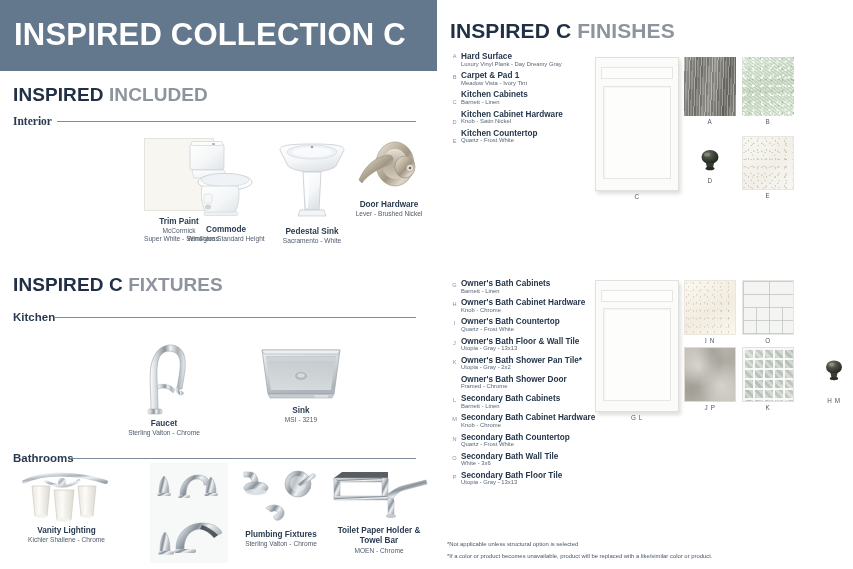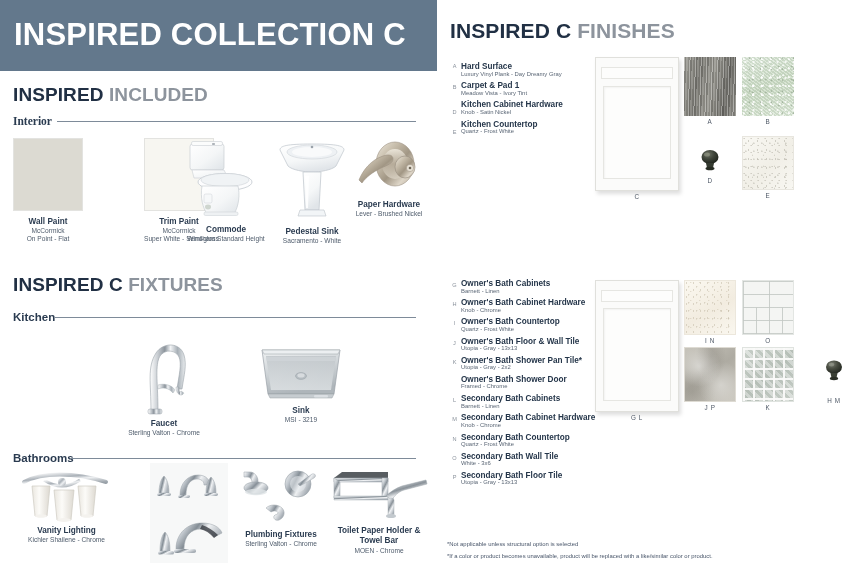--- a/index.html
+++ b/index.html
@@ -188,26 +188,20 @@
     </div>
 
     <div class="sec-head" style="left:13px; top:84px;">
       <span class="dk">INSPIRED</span>
       <span class="lt">INCLUDED</span>
     </div>
 
     <div class="sub-head" style="left:13px; top:115px;font-family:Liberation Serif, serif;">Interior</div>
     <div class="rule" style="left:57px; top:121px; width:359px;"></div>
 
-    <div class="tile" style="left:13px; top:138px; width:70px;">
-      <div class="swatch-box" style="width:70px; height:73px; background:#dcdad2;"></div>
-      <div class="cap1" style="margin-top:6px;">Wall Paint</div>
-      <div class="cap2">McCormick</div>
-      <div class="cap2">On Point - Flat</div>
-    </div>
 
     <div class="tile" style="left:96px; top:138px; width:70px;margin-left:48px;">
       <div class="swatch-box" style="width:70px; height:73px; background:#f7f6f1;"></div>
       <div class="cap1" style="margin-top:6px;">Trim Paint</div>
       <div class="cap2">McCormick</div>
       <div class="cap2">Super White - Semi-gloss</div>
     </div>
 
     <div class="tile" style="left:272px; top:136px; width:80px;">
       <div style="position:relative; width:80px; height:86px;">
@@ -276,21 +270,21 @@
             </linearGradient>
           </defs>
           <ellipse cx="52" cy="28" rx="19" ry="22" fill="url(#nk)" stroke="#9c9182" stroke-width="0.6"></ellipse>
           <ellipse cx="52" cy="28" rx="13" ry="15" fill="url(#nk2)" opacity="0.85"></ellipse>
           <ellipse cx="62" cy="31" rx="10" ry="11" fill="url(#nk)" stroke="#968c7d" stroke-width="0.6"></ellipse>
           <circle cx="67" cy="32" r="3.6" fill="#e7e1d5" stroke="#9c9182" stroke-width="0.5"></circle>
           <circle cx="67" cy="32" r="1.3" fill="#6f6759"></circle>
           <path d="M16 44 C20 34, 28 24, 40 20 C46 18, 50 19, 50 23 C50 27, 45 29, 38 32 C30 36, 23 41, 19 47 Z" fill="url(#nk)" stroke="#9c9182" stroke-width="0.6"></path>
         </svg>
       </div>
-      <div class="cap1" style="margin-top:4px;">Paper Hardware</div>
+      <div class="cap1" style="margin-top:4px;">Door Hardware</div>
       <div class="cap2">Lever - Brushed Nickel</div>
     </div>
 
     <div class="sec-head" style="left:13px; top:274px;">
       <span class="dk">INSPIRED C</span>
       <span class="lt">FIXTURES</span>
     </div>
 
     <div class="sub-head" style="left:13px; top:311px;">Kitchen</div>
     <div class="rule" style="left:55px; top:317px; width:361px;"></div>
@@ -463,30 +457,35 @@
     </div>
   </div>
 
   <div id="right-col">
 
     <div id="finishes-title">
       <span class="dk">INSPIRED C</span>
       <span class="lt">FINISHES</span>
     </div>
 
-    <div class="fin-list" style="left:12px; top:63px; width:175px;">
+    <div class="fin-list" style="left:12px; top:53px; width:175px;">
       <div class="fin-row">
         <span class="ltr">A</span>
         <span class="nm">Hard Surface</span>
         <span class="sub">Luxury Vinyl Plank - Day Dreamy Gray</span>
       </div>
       <div class="fin-row">
         <span class="ltr lowA">B</span>
         <span class="nm">Carpet &amp; Pad 1</span>
         <span class="sub">Meadow Vista - Ivory Tint</span>
+      </div>
+      <div class="fin-row">
+        <span class="ltr lowB">C</span>
+        <span class="nm">Kitchen Cabinets</span>
+        <span class="sub">Barnett - Linen</span>
       </div>
       <div class="fin-row">
         <span class="ltr lowB">D</span>
         <span class="nm">Kitchen Cabinet Hardware</span>
         <span class="sub">Knob - Satin Nickel</span>
       </div>
       <div class="fin-row">
         <span class="ltr lowB">E</span>
         <span class="nm">Kitchen Countertop</span>
         <span class="sub">Quartz - Frost White</span>

